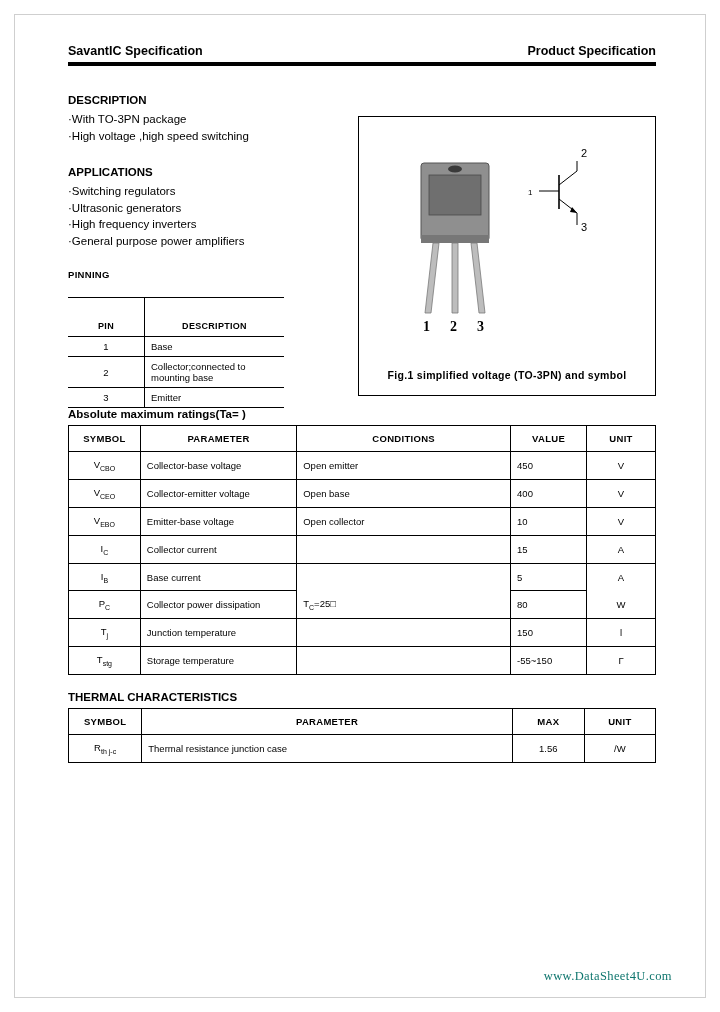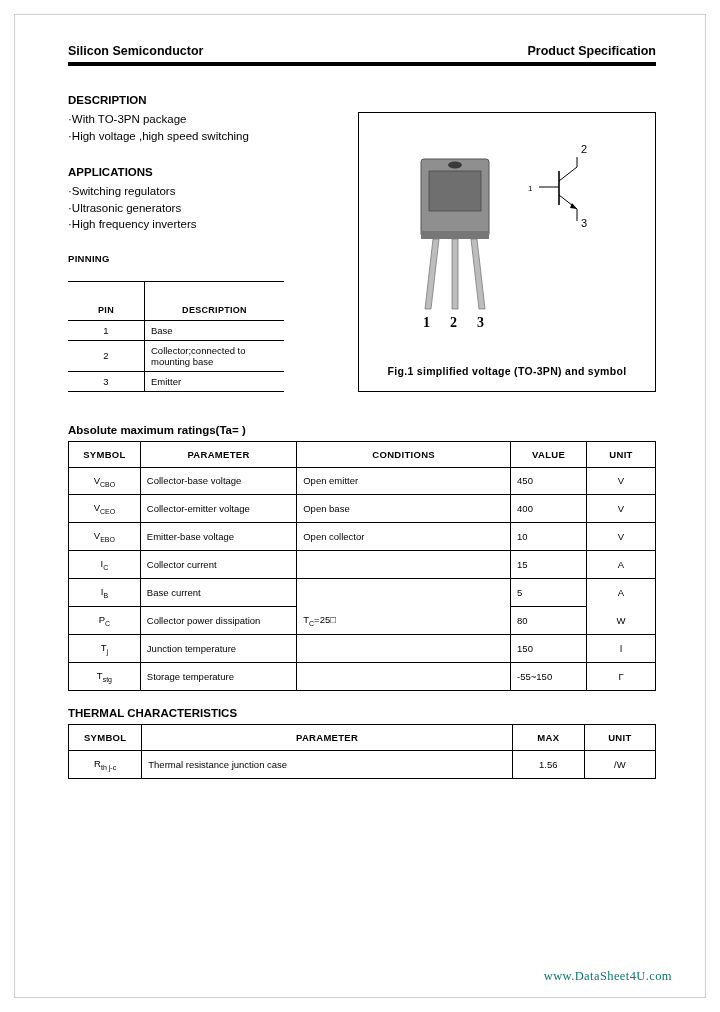--- a/index.html
+++ b/index.html
@@ -81,21 +81,21 @@
     font-size: 11.5px;
     line-height: 16.5px;
     white-space: pre;
   }
 
   .left-col {
     width: 286px;
   }
   .two-col {
     display: flex;
-    align-items: flex-end;
+    align-items: center;
   }
   .right-col {
     position: relative;
     margin-left: 4px;
   }
 
   
   .figbox {
     width: 298px;
     height: 280px;
@@ -147,21 +147,21 @@
     line-height: 11px;
   }
   .pintable tr:last-child td { border-bottom: none; }
   .pintable .c-pin { width: 64px; text-align: center; border-right: 1px solid #000; }
   .pintable .h-pin { width: 64px; border-right: 1px solid #000; }
 
   
   .abs-title {
     font-weight: bold;
     font-size: 11.5px;
-    margin-top: 32px;
+    margin-top: 0;
     margin-bottom: 5px;
   }
   .bigtable {
     width: 588px;
     border: 1px solid #000;
   }
   .bigtable th, .bigtable td {
     border: 1px solid #000;
     font-size: 9.5px;
   }
@@ -213,38 +213,39 @@
 </style>
 </head>
 <body>
 
 <div class="page">
   <div class="sheet"></div>
 
   <div class="content">
 
     <div class="hdr-row">
-      <span>Silicon Semiconductor</span>
+      <span>SavantIC Specification</span>
       <span>Product Specification</span>
     </div>
     <div class="hdr-rule"></div>
 
     <div class="title-rule"></div>
 
     <div class="two-col">
       <div class="left-col">
 
         <div class="sec-title">DESCRIPTION</div>
         <div class="bullet">·With TO-3PN package</div>
         <div class="bullet">·High voltage ,high speed switching</div>
 
         <div class="sec-title apps">APPLICATIONS</div>
         <div class="bullet">·Switching regulators</div>
         <div class="bullet">·Ultrasonic generators</div>
         <div class="bullet">·High frequency inverters</div>
+        <div class="bullet">·General purpose power amplifiers</div>
 
         <div class="pin-label">PINNING</div>
         <table class="pintable">
           <thead>
             <tr>
               <th class="h-pin">PIN</th>
               <th>DESCRIPTION</th>
             </tr>
           </thead>
           <tbody>

